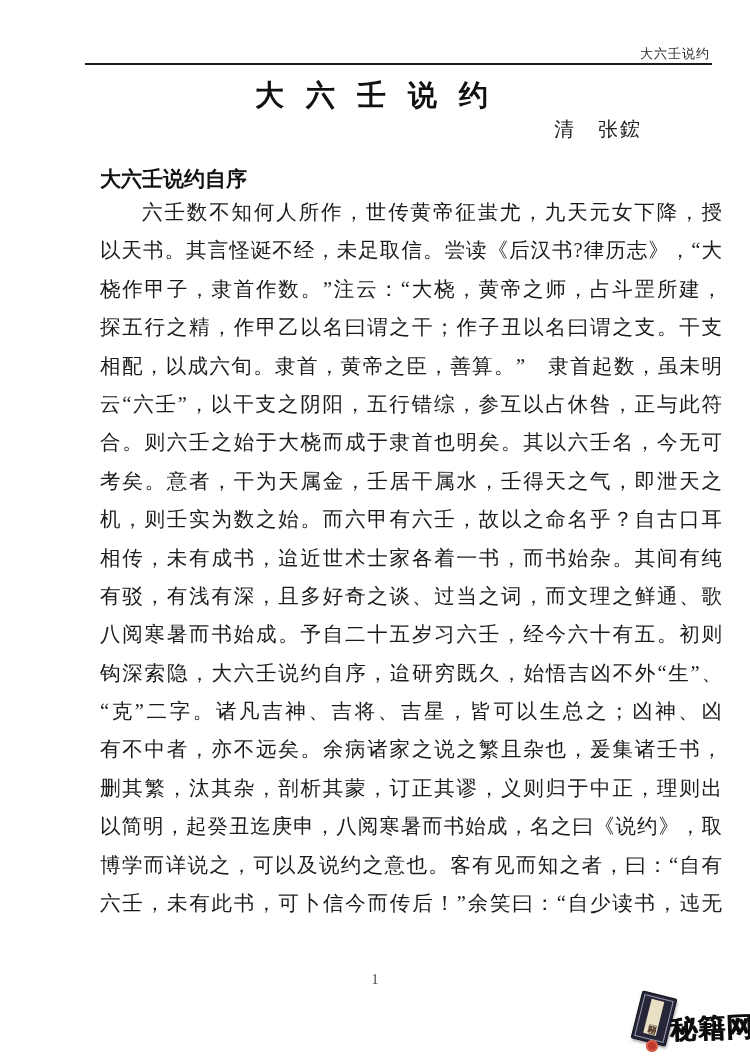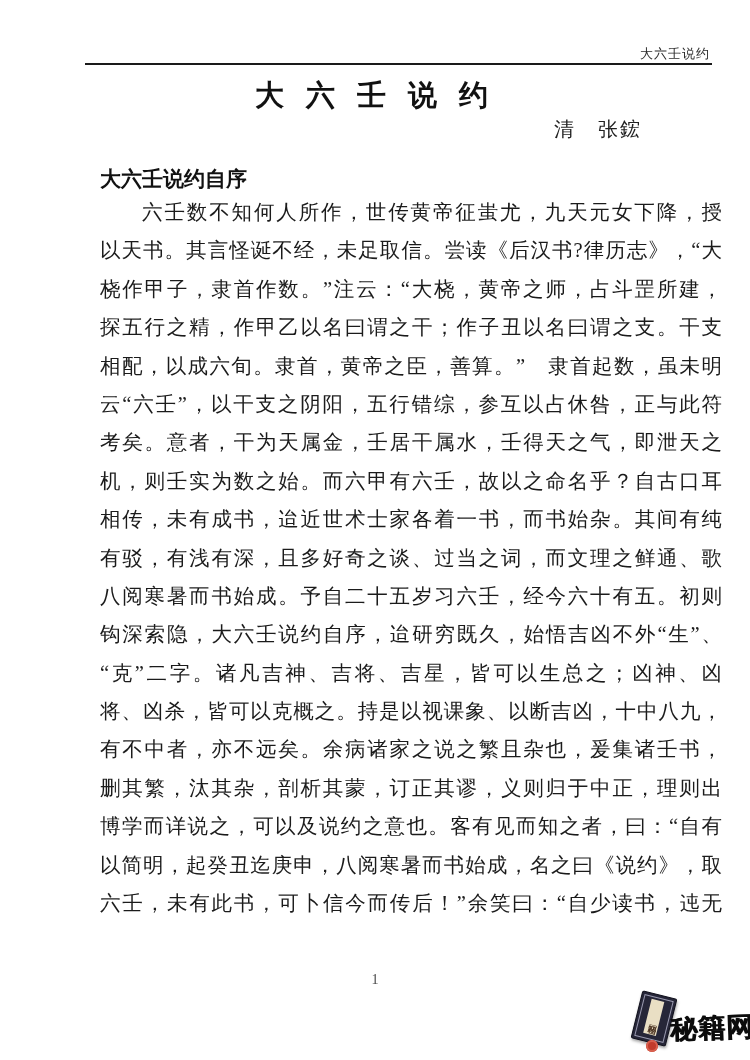--- a/index.html
+++ b/index.html
@@ -91,32 +91,32 @@
   <div class="byline">清　张鋐</div>
   <h2 class="section-heading">大六壬说约自序</h2>
 
   <div class="body-text">
     <div class="line indent">六壬数不知何人所作，世传黄帝征蚩尤，九天元女下降，授</div>
     <div class="line">以天书。其言怪诞不经，未足取信。尝读《后汉书?律历志》，“大</div>
     <div class="line">桡作甲子，隶首作数。”注云：“大桡，黄帝之师，占斗罡所建，</div>
     <div class="line">探五行之精，作甲乙以名曰谓之干；作子丑以名曰谓之支。干支</div>
     <div class="line">相配，以成六旬。隶首，黄帝之臣，善算。”　隶首起数，虽未明</div>
     <div class="line">云“六壬”，以干支之阴阳，五行错综，参互以占休咎，正与此符</div>
+    <div class="line">合。则六壬之始于大桡而成于隶首也明矣。其以六壬名，今无可</div>
     <div class="line">考矣。意者，干为天属金，壬居干属水，壬得天之气，即泄天之</div>
     <div class="line">机，则壬实为数之始。而六甲有六壬，故以之命名乎？自古口耳</div>
     <div class="line">相传，未有成书，迨近世术士家各着一书，而书始杂。其间有纯</div>
     <div class="line">有驳，有浅有深，且多好奇之谈、过当之词，而文理之鲜通、歌</div>
     <div class="line">八阅寒暑而书始成。予自二十五岁习六壬，经今六十有五。初则</div>
     <div class="line">钩深索隐，大六壬说约自序，迨研穷既久，始悟吉凶不外“生”、</div>
     <div class="line">“克”二字。诸凡吉神、吉将、吉星，皆可以生总之；凶神、凶</div>
-    <div class="line">将、凶杀，皆可以克概之。持是以视课象、以断吉凶，十中八九，</div>
     <div class="line">有不中者，亦不远矣。余病诸家之说之繁且杂也，爰集诸壬书，</div>
     <div class="line">删其繁，汰其杂，剖析其蒙，订正其谬，义则归于中正，理则出</div>
+    <div class="line">以简明，起癸丑迄庚申，八阅寒暑而书始成，名之曰《说约》，取</div>
     <div class="line">博学而详说之，可以及说约之意也。客有见而知之者，曰：“自有</div>
-    <div class="line">以简明，起癸丑迄庚申，八阅寒暑而书始成，名之曰《说约》，取</div>
     <div class="line">六壬，未有此书，可卜信今而传后！”余笑曰：“自少读书，迍无</div>
   </div>
 
   <div class="page-number">1</div>
 
   <div class="watermark">
     <div class="wm-book">
       <div class="wm-book-frame"></div>
       <div class="wm-book-label">秘籍网</div>
     </div>

